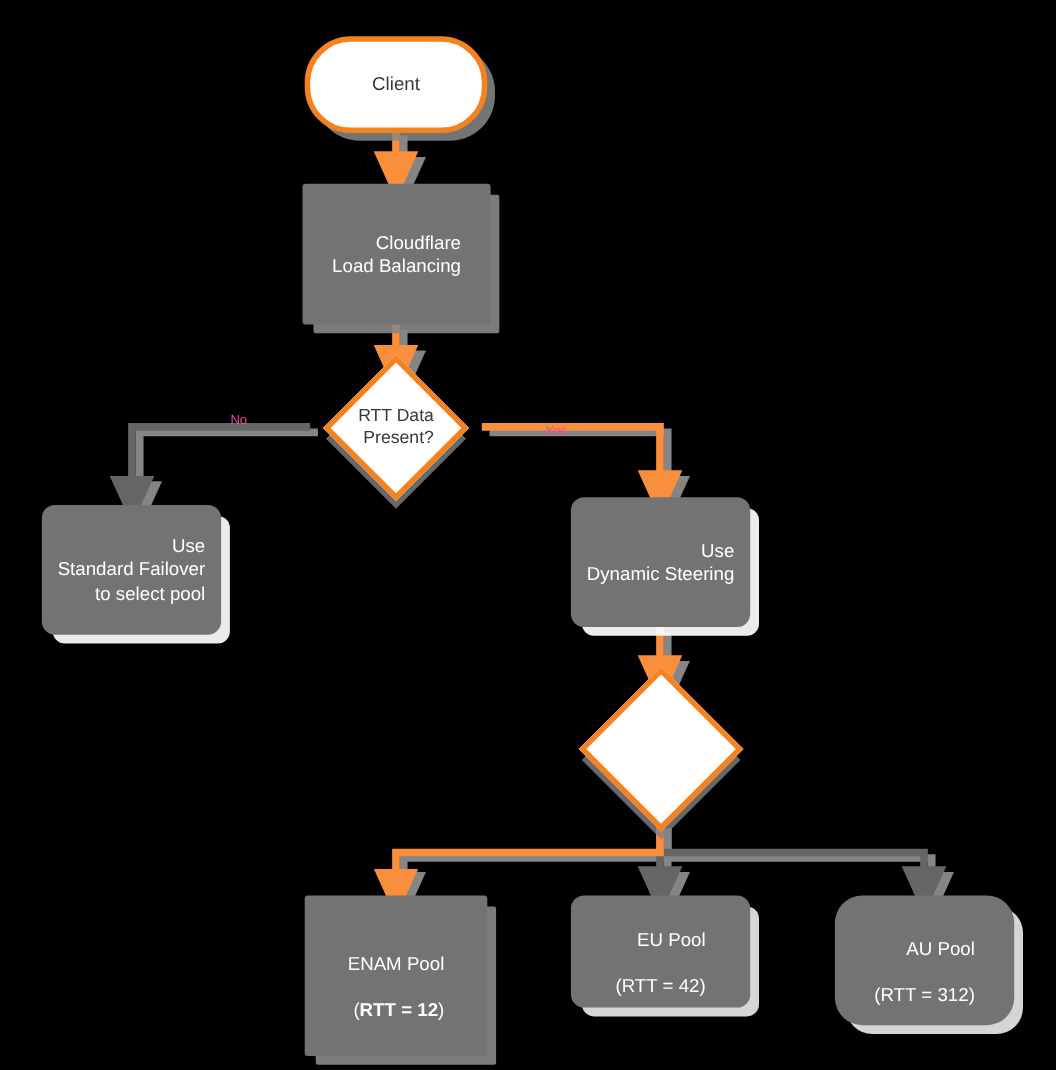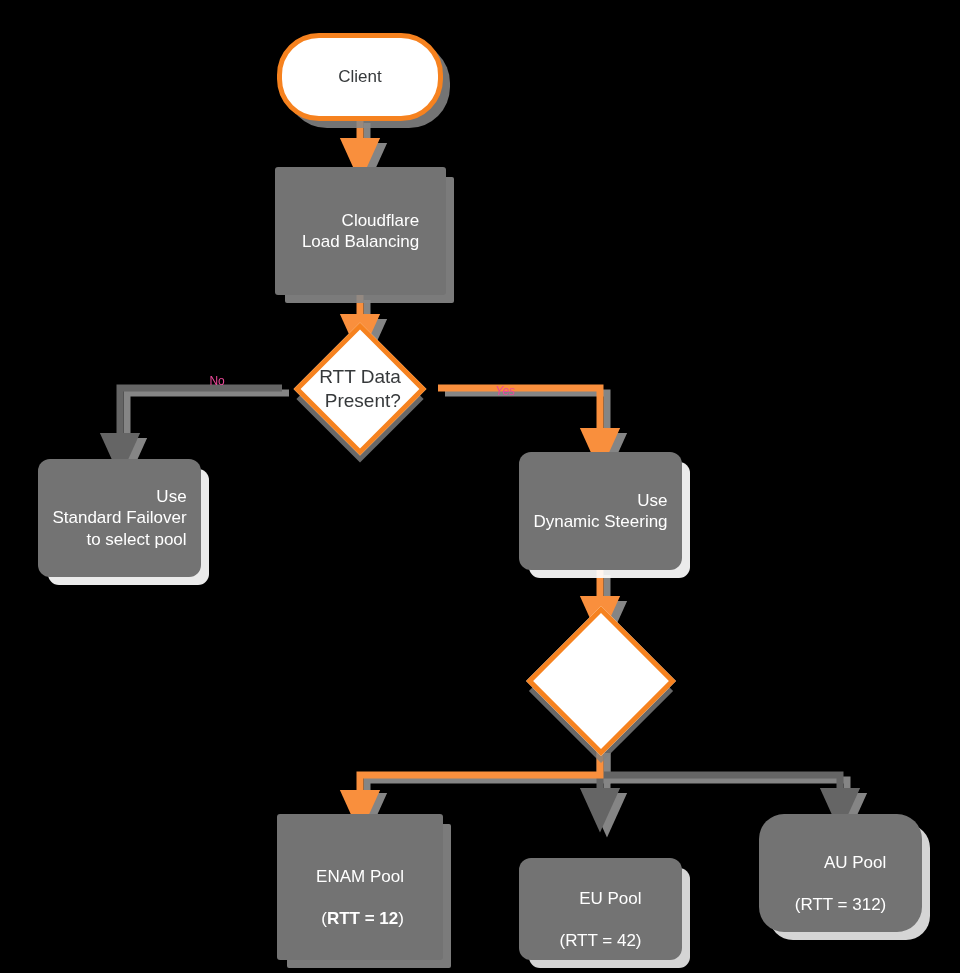--- a/index.html
+++ b/index.html
@@ -77,21 +77,21 @@
     top: 50%;
     background: #ffffff;
     border: 5px solid #f6821f;
     transform: translate(-50%, -50%) rotate(45deg);
     box-shadow: 7px 7px 0 -2px rgba(130,130,130,0.8);
   }
   .diamond-label {
     position: relative;
     z-index: 2;
     color: #36393b;
-    font-size: 19px;
+    font-size: 16px;
     line-height: 1.26;
     white-space: pre-line;
   }
 
   .bold-seg { font-weight: bold; }
 
   .edge-label {
     position: absolute;
     z-index: 6;
     font-size: 12px;
@@ -179,21 +179,21 @@
     <span class="diamond-bg" style="width:96px; height:96px;"></span>
   </div>
 
   <div class="node shape-process" style="left:277px; top:814px; width:166px; height:146px;">
     <span class="node-text">
       <span>ENAM Pool</span><br>
       <span>(</span><span class="bold-seg">RTT = 12</span><span>)</span>
     </span>
   </div>
 
-  <div class="node shape-process rounded-gray" style="left:519px; top:814px; width:163px; height:102px;margin-top:44px;">
+  <div class="node shape-process rounded-gray" style="left:519px; top:814px; width:163px; height:102px;">
     <span class="node-text">
       <span>EU Pool</span><br>
       <span>(RTT = 42)</span>
     </span>
   </div>
 
   <div class="node shape-process rounded-gray" style="left:759px; top:814px; width:163px; height:118px;border-radius:25px;">
     <span class="node-text">
       <span>AU Pool</span><br>
       <span>(RTT = 312)</span>

